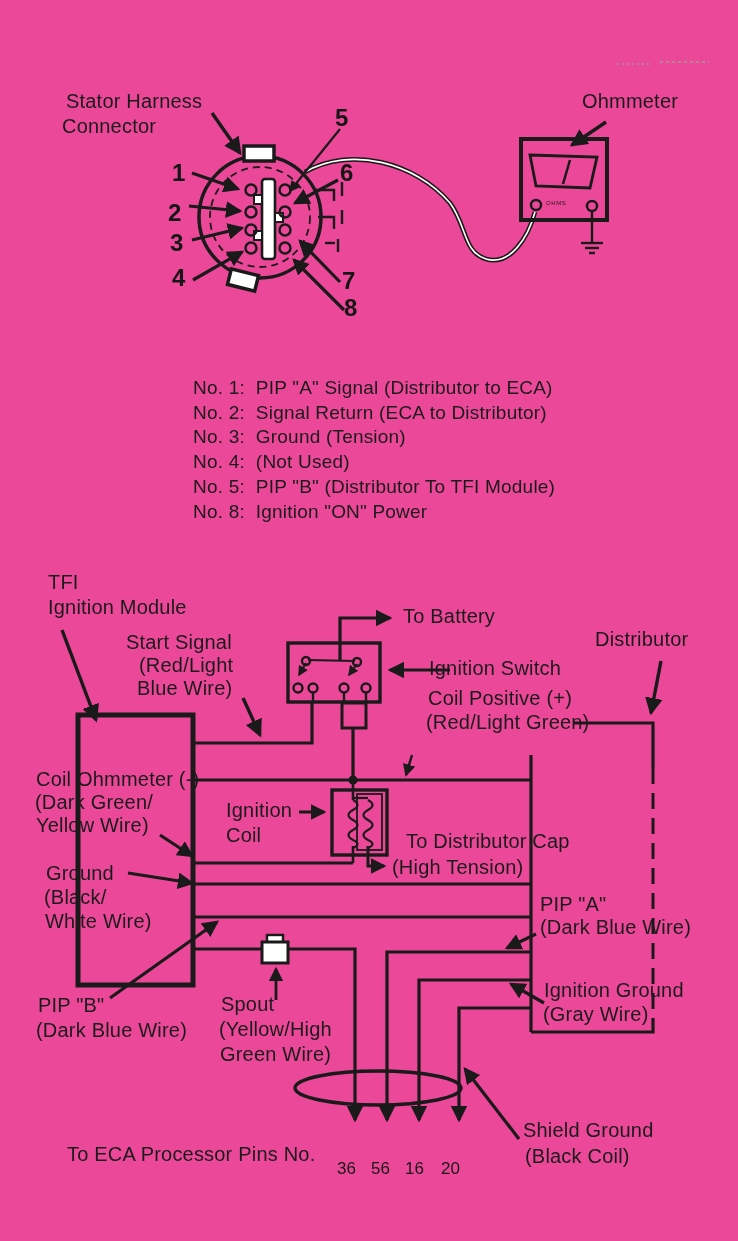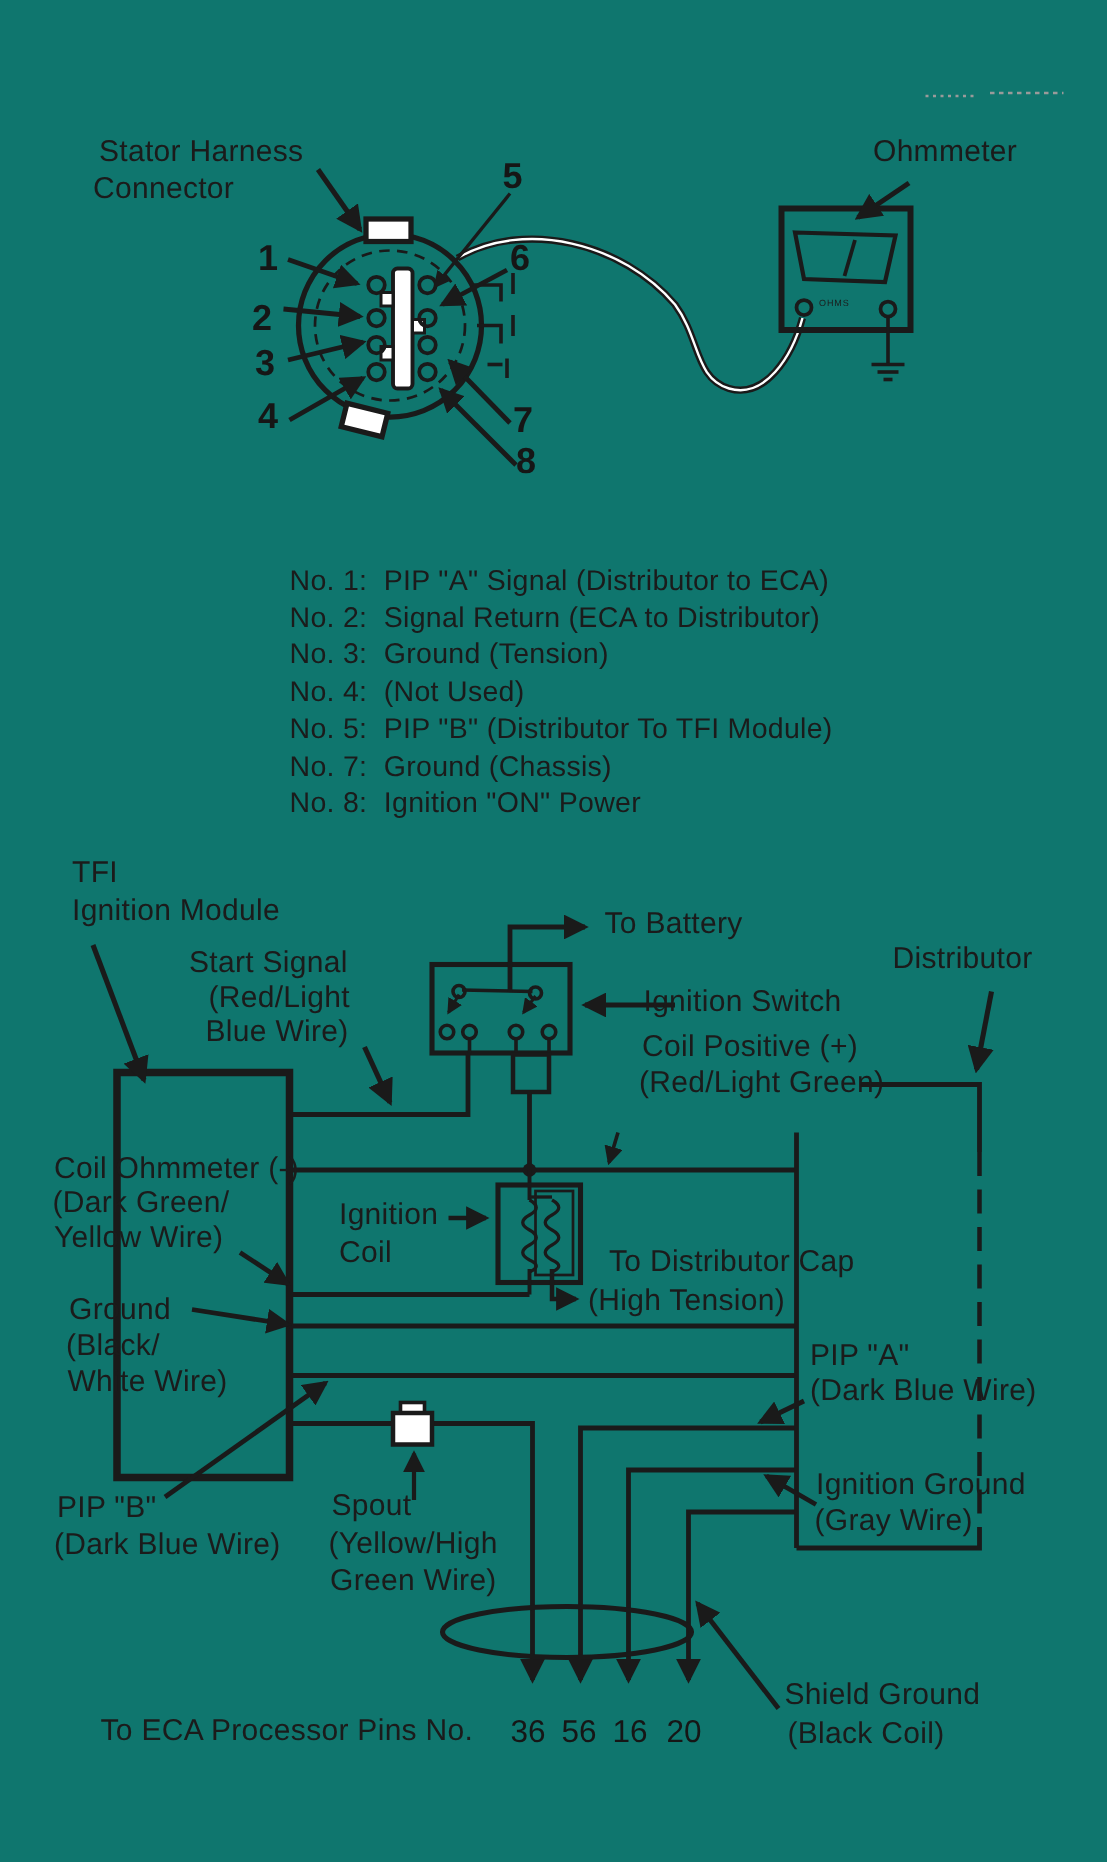--- a/index.html
+++ b/index.html
@@ -1,24 +1,24 @@
 <!DOCTYPE html>
 <html><head>
 <meta charset="utf-8">
 <style>
   html,body{margin:0;padding:0;background:#e8e8e8;}
-  .stage{position:relative;width:738px;height:1241px;background:#0f766e;margin:0 auto;overflow:hidden;
+  .stage{position:relative;width:738px;height:1241px;background:#ec4899;margin:0 auto;overflow:hidden;
          font-family:"Liberation Sans",sans-serif;}
   .art{position:absolute;left:0;top:0;}
   .lbl{position:absolute;font-size:20px;line-height:22px;color:#1b1b1b;white-space:nowrap;letter-spacing:.2px;}
   .digit{position:absolute;font-size:24px;font-weight:700;color:#161616;}
   .legend-title{position:absolute;font-size:19px;color:#1b1b1b;letter-spacing:.3px;white-space:nowrap;}
   .legend-list{position:absolute;font-size:19px;line-height:24.7px;color:#1b1b1b;letter-spacing:.2px;}
   .legend-line{white-space:pre;}
-  .pin-num{position:absolute;width:30px;text-align:center;font-size:21px;color:#161616;}
+  .pin-num{position:absolute;width:30px;text-align:left;font-size:17px;color:#161616;margin-top:16px;}
   .tiny{position:absolute;font-size:6px;letter-spacing:.6px;color:#1b1b1b;}
 </style>
 </head>
 <body>
 
 <div class="stage">
 
   <svg class="art" width="738" height="1241" viewBox="0 0 738 1241">
     <defs>
       <marker id="ah" viewBox="0 0 10 10" refX="8.5" refY="5" markerWidth="5.2" markerHeight="5.2" orient="auto-start-reverse">
@@ -195,21 +195,20 @@
   <div class="digit" style="left:340px;top:159px">6</div>
   <div class="digit" style="left:342px;top:267px">7</div>
   <div class="digit" style="left:344px;top:294px">8</div>
 
   <div class="legend-list" style="left:193px;top:376px">
     <div class="legend-line">No. 1:  PIP "A" Signal (Distributor to ECA)</div>
     <div class="legend-line">No. 2:  Signal Return (ECA to Distributor)</div>
     <div class="legend-line">No. 3:  Ground (Tension)</div>
     <div class="legend-line">No. 4:  (Not Used)</div>
     <div class="legend-line">No. 5:  PIP "B" (Distributor To TFI Module)</div>
-    <div class="legend-line">No. 7:  Ground (Chassis)</div>
     <div class="legend-line">No. 8:  Ignition "ON" Power</div>
   </div>
 
   <div class="lbl" style="left:48px;top:571px">TFI</div>
   <div class="lbl" style="left:48px;top:596px">Ignition Module</div>
 
   <div class="lbl" style="left:126px;top:631px">Start Signal</div>
   <div class="lbl" style="left:139px;top:654px">(Red/Light</div>
   <div class="lbl" style="left:137px;top:677px">Blue Wire)</div>
 

